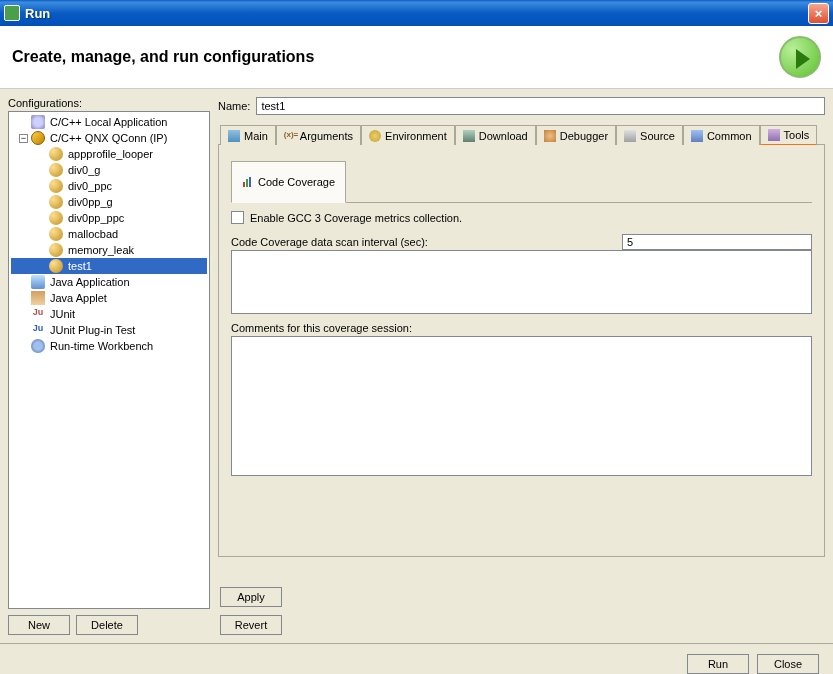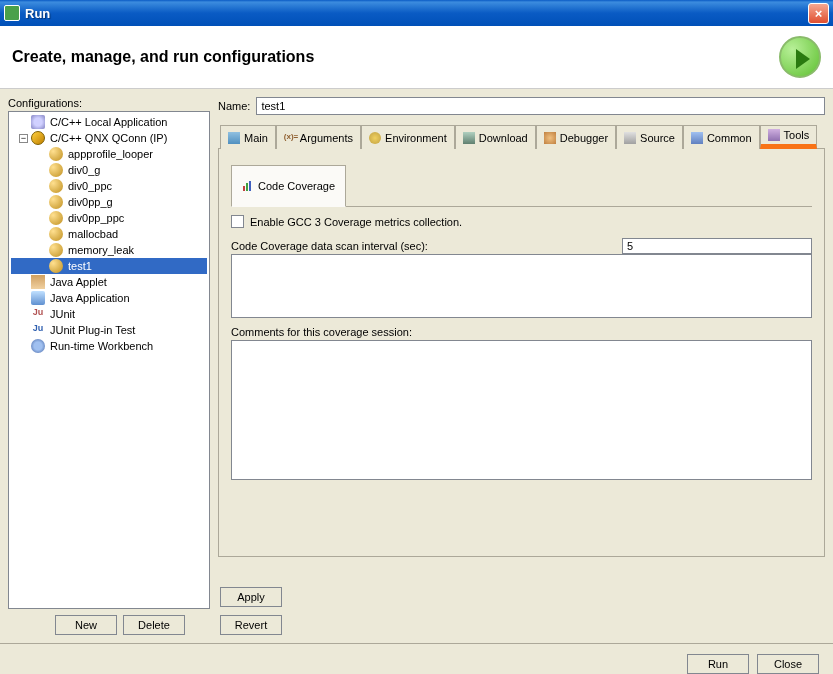--- a/index.html
+++ b/index.html
@@ -149,21 +149,21 @@
   margin-right:0;
   margin-bottom:-1px;
   display:flex;
   align-items:center;
   gap:4px;
   cursor:pointer;
   font-size:11px;
 }
 .tab.active {
   background:#ece9d8;
-  border-bottom:5px solid #f97316;
+  border-bottom:1px solid #f97316;
   position:relative;
   z-index:2;
 }
 .tab-icon { width:12px; height:12px; display:inline-block; }
 .ti-main { background:linear-gradient(#90c0e0,#5090c0); }
 .ti-env { background:radial-gradient(#f0d060,#c0a040); border-radius:50%; }
 .ti-dl { background:linear-gradient(#b0d0c0,#608070); }
 .ti-dbg { background:radial-gradient(#f0c080,#c08040); }
 .ti-src { background:linear-gradient(#e0e0e0,#a0a0a0); }
 .ti-com { background:linear-gradient(#a0c0f0,#6080c0); }
@@ -319,49 +319,49 @@
         </div>
         <div class="tree-item selected">
           <span class="tree-indent" style="width:22px"></span>
           <span style="display:inline-block;width:12px"></span>
           <span class="tree-icon ico-cfg"></span>
           <span class="tree-text">test1</span>
         </div>
         <div class="tree-item">
           <span class="tree-indent" style="width:4px"></span>
           <span style="display:inline-block;width:12px"></span>
+          <span class="tree-icon ico-javaapp"></span>
+          <span class="tree-text">Java Application</span>
+        </div>
+        <div class="tree-item">
+          <span class="tree-indent" style="width:4px"></span>
+          <span style="display:inline-block;width:12px"></span>
           <span class="tree-icon ico-applet"></span>
           <span class="tree-text">Java Applet</span>
         </div>
         <div class="tree-item">
           <span class="tree-indent" style="width:4px"></span>
           <span style="display:inline-block;width:12px"></span>
-          <span class="tree-icon ico-javaapp"></span>
-          <span class="tree-text">Java Application</span>
-        </div>
-        <div class="tree-item">
-          <span class="tree-indent" style="width:4px"></span>
-          <span style="display:inline-block;width:12px"></span>
           <span class="tree-icon ico-ju">Ju</span>
           <span class="tree-text">JUnit</span>
         </div>
         <div class="tree-item">
           <span class="tree-indent" style="width:4px"></span>
           <span style="display:inline-block;width:12px"></span>
           <span class="tree-icon ico-jup">Ju</span>
           <span class="tree-text">JUnit Plug-in Test</span>
         </div>
         <div class="tree-item">
           <span class="tree-indent" style="width:4px"></span>
           <span style="display:inline-block;width:12px"></span>
           <span class="tree-icon ico-rt"></span>
           <span class="tree-text">Run-time Workbench</span>
         </div>
       </div>
-  <div class="left-buttons" style="padding-left: 0px; margin-left: 47px;">
+  <div class="left-buttons" style="padding-left: 0px;">
         <button class="btn">New</button>
         <button class="btn">Delete</button>
       </div>
     </div>
 
   <div class="right-panel">
 
     <div class="name-row">
       <label>Name:</label>
       <input type="text" value="test1" style="">

